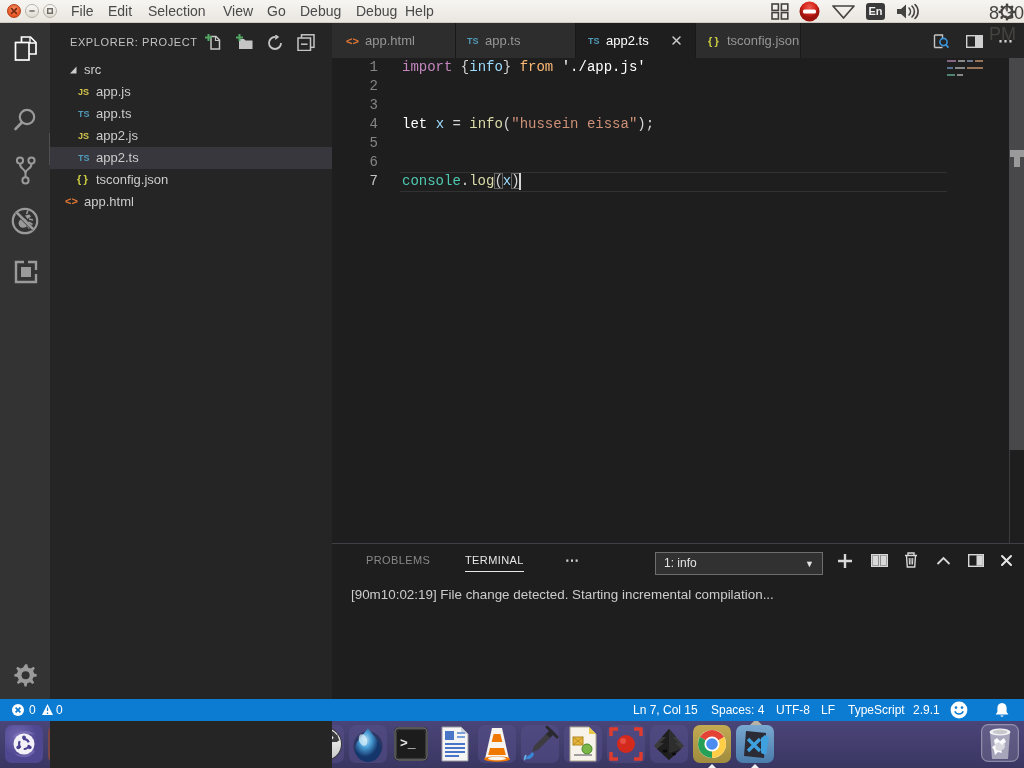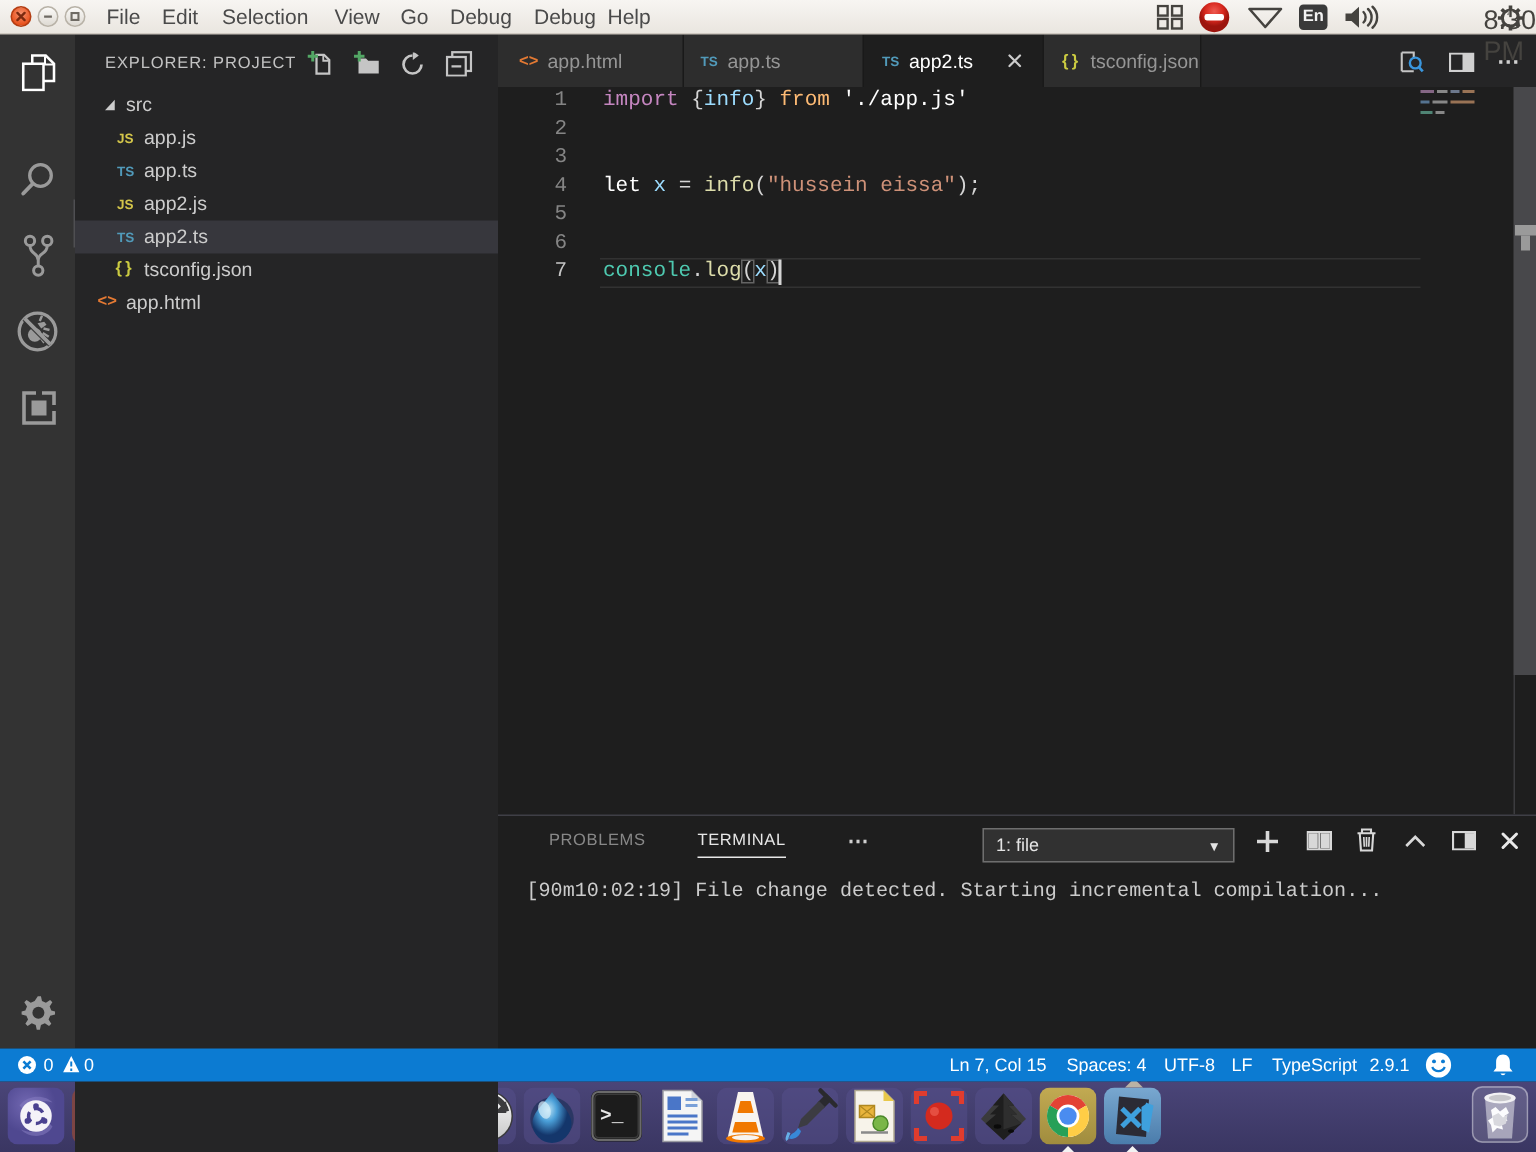--- a/index.html
+++ b/index.html
@@ -25,21 +25,21 @@
 #tabbar{left:332px;top:0;width:692px;height:35px;background:#252526}
 .tab{position:absolute;top:0;height:35px;background:#2d2d2d;border-right:1px solid #191919;font-size:13px;color:#969696;line-height:35px}
 .tab.active{background:#1e1e1e;color:#ffffff}
 
 #editor{left:332px;top:35px;width:692px;height:485px;background:#1e1e1e}
 .lnum{position:absolute;width:46px;text-align:right;font-family:"Liberation Mono",monospace;font-size:14px;color:#858585;line-height:19px}
 .cline{position:absolute;left:70px;font-family:"Liberation Mono",monospace;font-size:14px;line-height:19px;white-space:pre;color:#d4d4d4}
 
 #panel{left:332px;top:520px;width:692px;height:156px;background:#1e1e1e;border-top:1px solid #3f3f46}
 .ptab{position:absolute;top:0;height:33px;line-height:33px;font-size:11px;letter-spacing:.4px;color:#888888}
-.term{position:absolute;font-family:Liberation Mono, monospace;font-size:13.4px;color:#cccccc;white-space:pre}
+.term{position:absolute;font-family:Liberation Sans, sans-serif;font-size:13.4px;color:#cccccc;white-space:pre}
 
 #statusbar{left:0;top:699px;width:1024px;height:22px;background:#0c7bd2;color:#ffffff;font-size:12px}
 .sbitem{position:absolute;top:0;line-height:22px}
 
 #dock{left:0;top:721px;width:1024px;height:47px;background:linear-gradient(#4a4578,#3a3662)}
 </style>
 </head>
 <body>
 <div id="stage">
   <div id="dock" class="abs">
@@ -437,21 +437,21 @@
 
       <div class="abs" style="left:677px;top:0;width:15px;height:392px;background:#48484b"></div>
       <div class="abs" style="left:677px;top:392px;width:1px;height:93px;background:#3c3c3f"></div>
       <div class="abs" style="left:678px;top:92px;width:14px;height:7px;background:#9a9a9a"></div>
       <div class="abs" style="left:682px;top:99px;width:6px;height:10px;background:#9a9a9a"></div>
     </div>
     <div id="panel" class="abs">
       <span class="ptab" style="left:34px">PROBLEMS</span>
       <span class="ptab" style="left:133px;color:#e7e7e7;border-bottom:1px solid #e7e7e7;height:28px;line-height:33px;top:0">TERMINAL</span>
       <div class="abs" style="left:233px;top:8px;width:22px;color:#d0d0d0;font-size:14px;font-weight:bold">⋯</div>
-      <div class="abs" style="left:323px;top:8px;width:168px;height:23px;background:#313131;border:1px solid #6e6e6e;color:#e4e4e4;font-size:12px;line-height:21px"><span style="margin-left:8px">1: file</span><span style="position:absolute;right:8px;font-size:9px;top:1px">▼</span></div>
+      <div class="abs" style="left:323px;top:8px;width:168px;height:23px;background:#313131;border:1px solid #6e6e6e;color:#e4e4e4;font-size:12px;line-height:21px"><span style="margin-left:8px">1: info</span><span style="position:absolute;right:8px;font-size:9px;top:1px">▼</span></div>
       <svg class="abs" style="left:505px;top:9px" width="16" height="16" viewBox="0 0 16 16">
           <path d="M8 1 L8 15 M1 8 L15 8" stroke="#d8d8d8" stroke-width="2.4"></path>
         </svg>
       <svg class="abs" style="left:539px;top:10px" width="17" height="13" viewBox="0 0 17 13">
           <rect x="0.7" y="0.7" width="15.6" height="11.6" fill="none" stroke="#d8d8d8" stroke-width="1.4"></rect>
           <path d="M8.5 0.7 L8.5 12.3" stroke="#d8d8d8" stroke-width="1.4"></path>
           <rect x="1.5" y="1.5" width="6" height="10" fill="#d8d8d8"></rect>
           <rect x="9.5" y="1.5" width="6" height="10" fill="#d8d8d8"></rect>
         </svg>
       <svg class="abs" style="left:572px;top:8px" width="14" height="16" viewBox="0 0 14 16">

